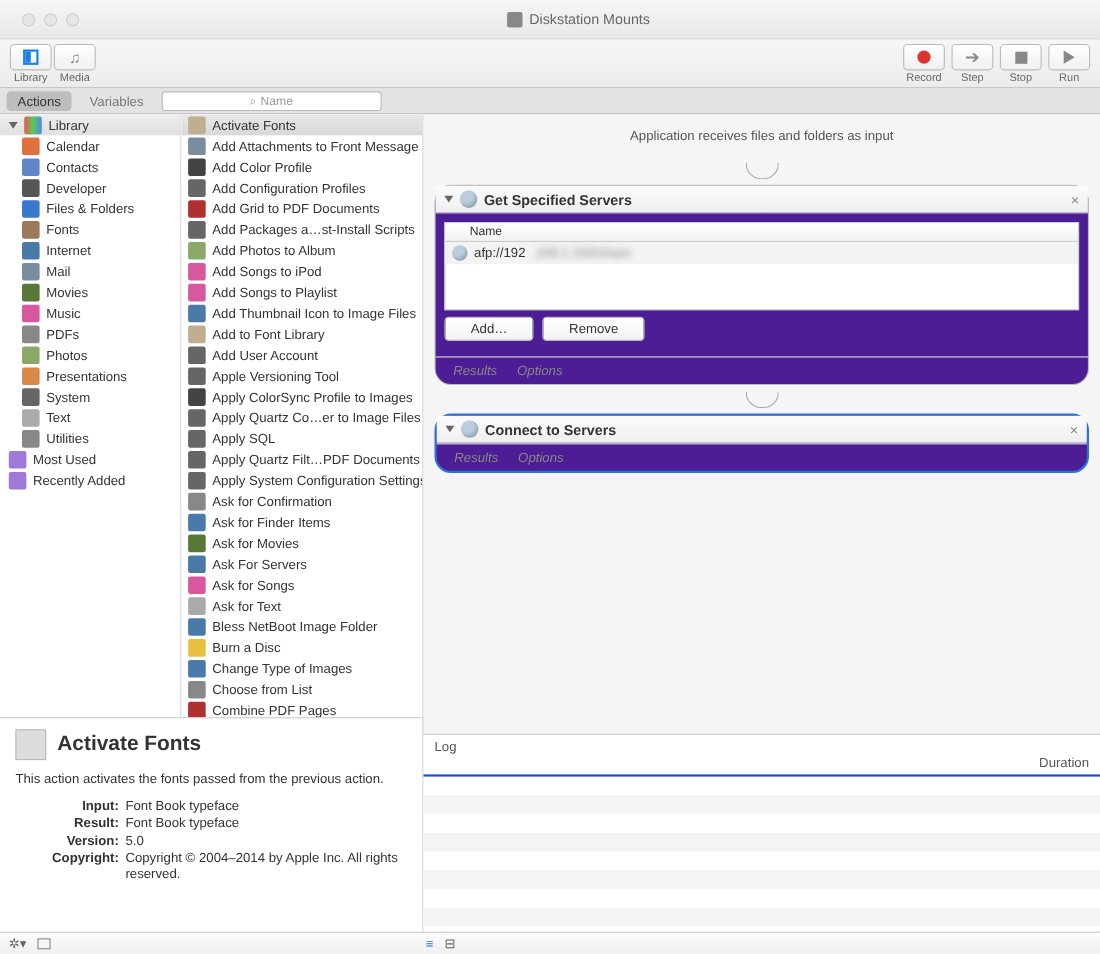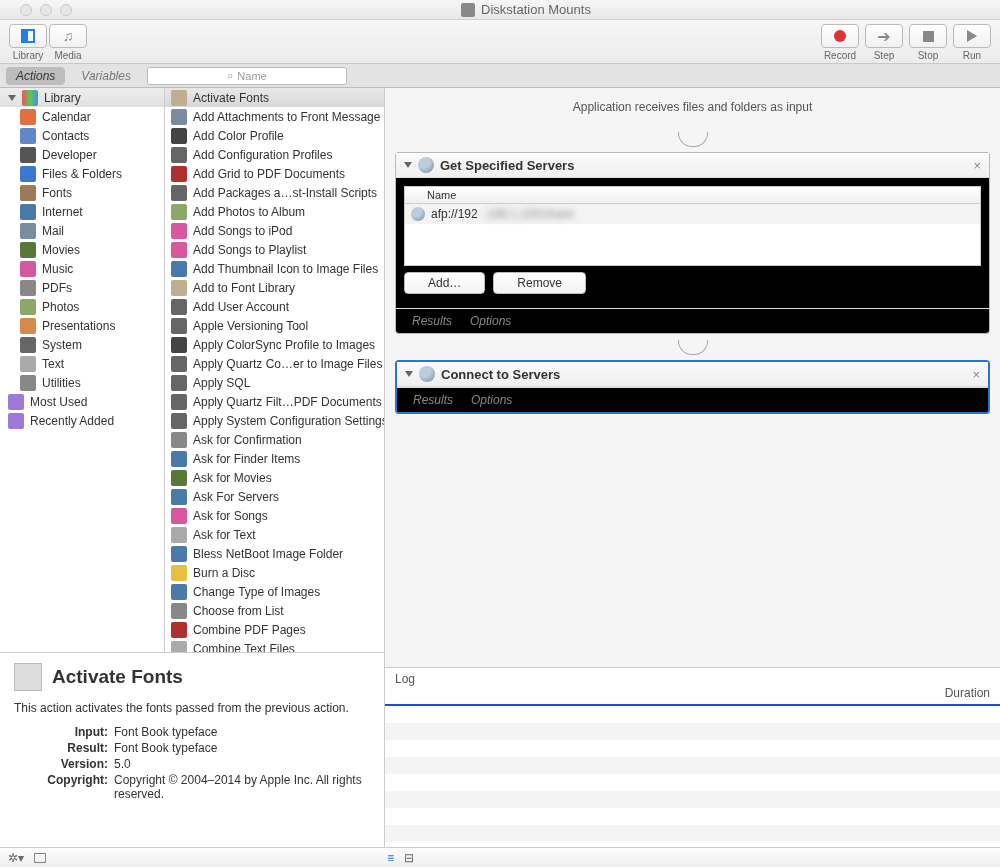--- a/index.html
+++ b/index.html
@@ -1,42 +1,42 @@
 <!DOCTYPE html>
 <html><head>
 <meta charset="utf-8">
 <style>
 * { box-sizing: border-box; margin: 0; padding: 0; }
 body { font-family: -apple-system, "Helvetica Neue", Arial, sans-serif; font-size: 13px; color: #333; background: #fff; width: 1000px; height: 867px; overflow: hidden; }
-.titlebar { height: 20px; background: linear-gradient(#f6f6f6,#e8e8e8); border-bottom: 1px solid #d0d0d0; display: flex; align-items: center; padding: 0 20px; }
+.titlebar { height: 36px; background: linear-gradient(#f6f6f6,#e8e8e8); border-bottom: 1px solid #d0d0d0; display: flex; align-items: center; padding: 0 20px; }
 .traffic { display: flex; gap: 8px; }
 .traffic span { width: 12px; height: 12px; border-radius: 50%; background: #e6e6e6; border: 1px solid #ccc; }
 .title-center { flex: 1; text-align: center; font-size: 13px; color: #666; display:flex; align-items:center; justify-content:center; gap:6px;}
 .title-icon { width:14px; height:14px; background:#888; border-radius:2px; display:inline-block;}
 .toolbar { height: 44px; background: linear-gradient(#f6f6f6,#ececec); border-bottom: 1px solid #c8c8c8; display: flex; align-items: flex-start; padding: 2px 8px;}
 .tool-group { display:flex; }
 .tool-btn { width: 40px; display:flex; flex-direction:column; align-items:center; justify-content:center; gap:2px; font-size:10px; color:#666; padding:2px 4px;}
 .tool-btn .ico { width:38px; height:24px; border:1px solid #bbb; border-radius:4px; background:linear-gradient(#fff,#f0f0f0); display:flex; align-items:center; justify-content:center;}
 .tool-right { margin-left:auto; display:flex; gap:4px;}
 .tabs-row { height: 24px; background:#e3e3e3; border-bottom:1px solid #bbb; display:flex; align-items:center; gap:6px; padding:0 6px;}
-.segbtn { padding:2px 10px; font-size:12px; color:#777; border-radius:4px;font-style:italic;}
+.segbtn { padding:2px 10px; font-size:12px; color:#777; border-radius:4px;}
 .segbtn.active { background:#bdbdbd; color:#333;}
 .search { width:200px; height:18px; border:1px solid #bbb; border-radius:3px; background:#fff; font-size:11px; color:#999; display:flex; align-items:center; justify-content:center; gap:4px;}
 .main { display:flex; height: calc(867px - 24px - 44px - 24px - 20px);}
 .sidebar { width:165px; border-right:1px solid #ccc; background:#fff; overflow:hidden;}
 .sb-item { display:flex; align-items:center; gap:6px; padding:2px 6px 2px 20px; height:19px; font-size:12px; color:#333;}
 .sb-item.header { padding-left:8px; background: linear-gradient(#eee,#e0e0e0); }
 .sb-ico { width:16px; height:16px; border-radius:2px; display:inline-block; flex-shrink:0;}
 .actions-col { width:220px; border-right:1px solid #ccc; overflow:auto; background:#fff;}
 .act-item { display:flex; align-items:center; gap:6px; padding:2px 6px; height:19px; font-size:12px; white-space:nowrap; overflow:hidden; text-overflow:ellipsis;}
 .act-item.sel { background: linear-gradient(#e8e8e8,#d8d8d8);}
 .act-ico { width:16px; height:16px; border-radius:2px; flex-shrink:0;}
 .workflow { flex:1; background:#f5f5f5; display:flex; flex-direction:column;}
 .wf-header-text { text-align:center; font-size:12px; color:#555; padding:12px 0 18px;}
-.wf-action { margin:6px 10px; border:1px solid #bbb; border-radius:4px; background:#000000;}
+.wf-action { margin:6px 10px; border:1px solid #bbb; border-radius:15px; background:#4c1d95;}
 .wf-action.selected { border:2px solid #2b71d9;}
 .wf-action-head { display:flex; align-items:center; gap:6px; padding:4px 8px; font-size:13px; font-weight:bold; background:linear-gradient(#fbfbfb,#efefef); border-bottom:1px solid #ddd;}
 .wf-close { margin-left:auto; color:#888; font-weight:normal;}
 .wf-body { padding:8px;}
 .wf-table { border:1px solid #ccc; height:80px; background:#fff; font-size:12px;}
 .wf-th { background:linear-gradient(#fff,#f0f0f0); border-bottom:1px solid #ccc; padding:2px 22px; font-size:11px;}
 .wf-row { padding:3px 6px; background:#f3f3f3; display:flex; align-items:center; gap:6px;}
 .wf-row-blur { filter: blur(3px); color:#888;}
 .wf-btns { padding:6px 0; display:flex; gap:8px;}
 .mac-btn { border:1px solid #bbb; border-radius:4px; padding:3px 23px; background:linear-gradient(#fff,#f3f3f3); font-size:12px; color:#333;}

